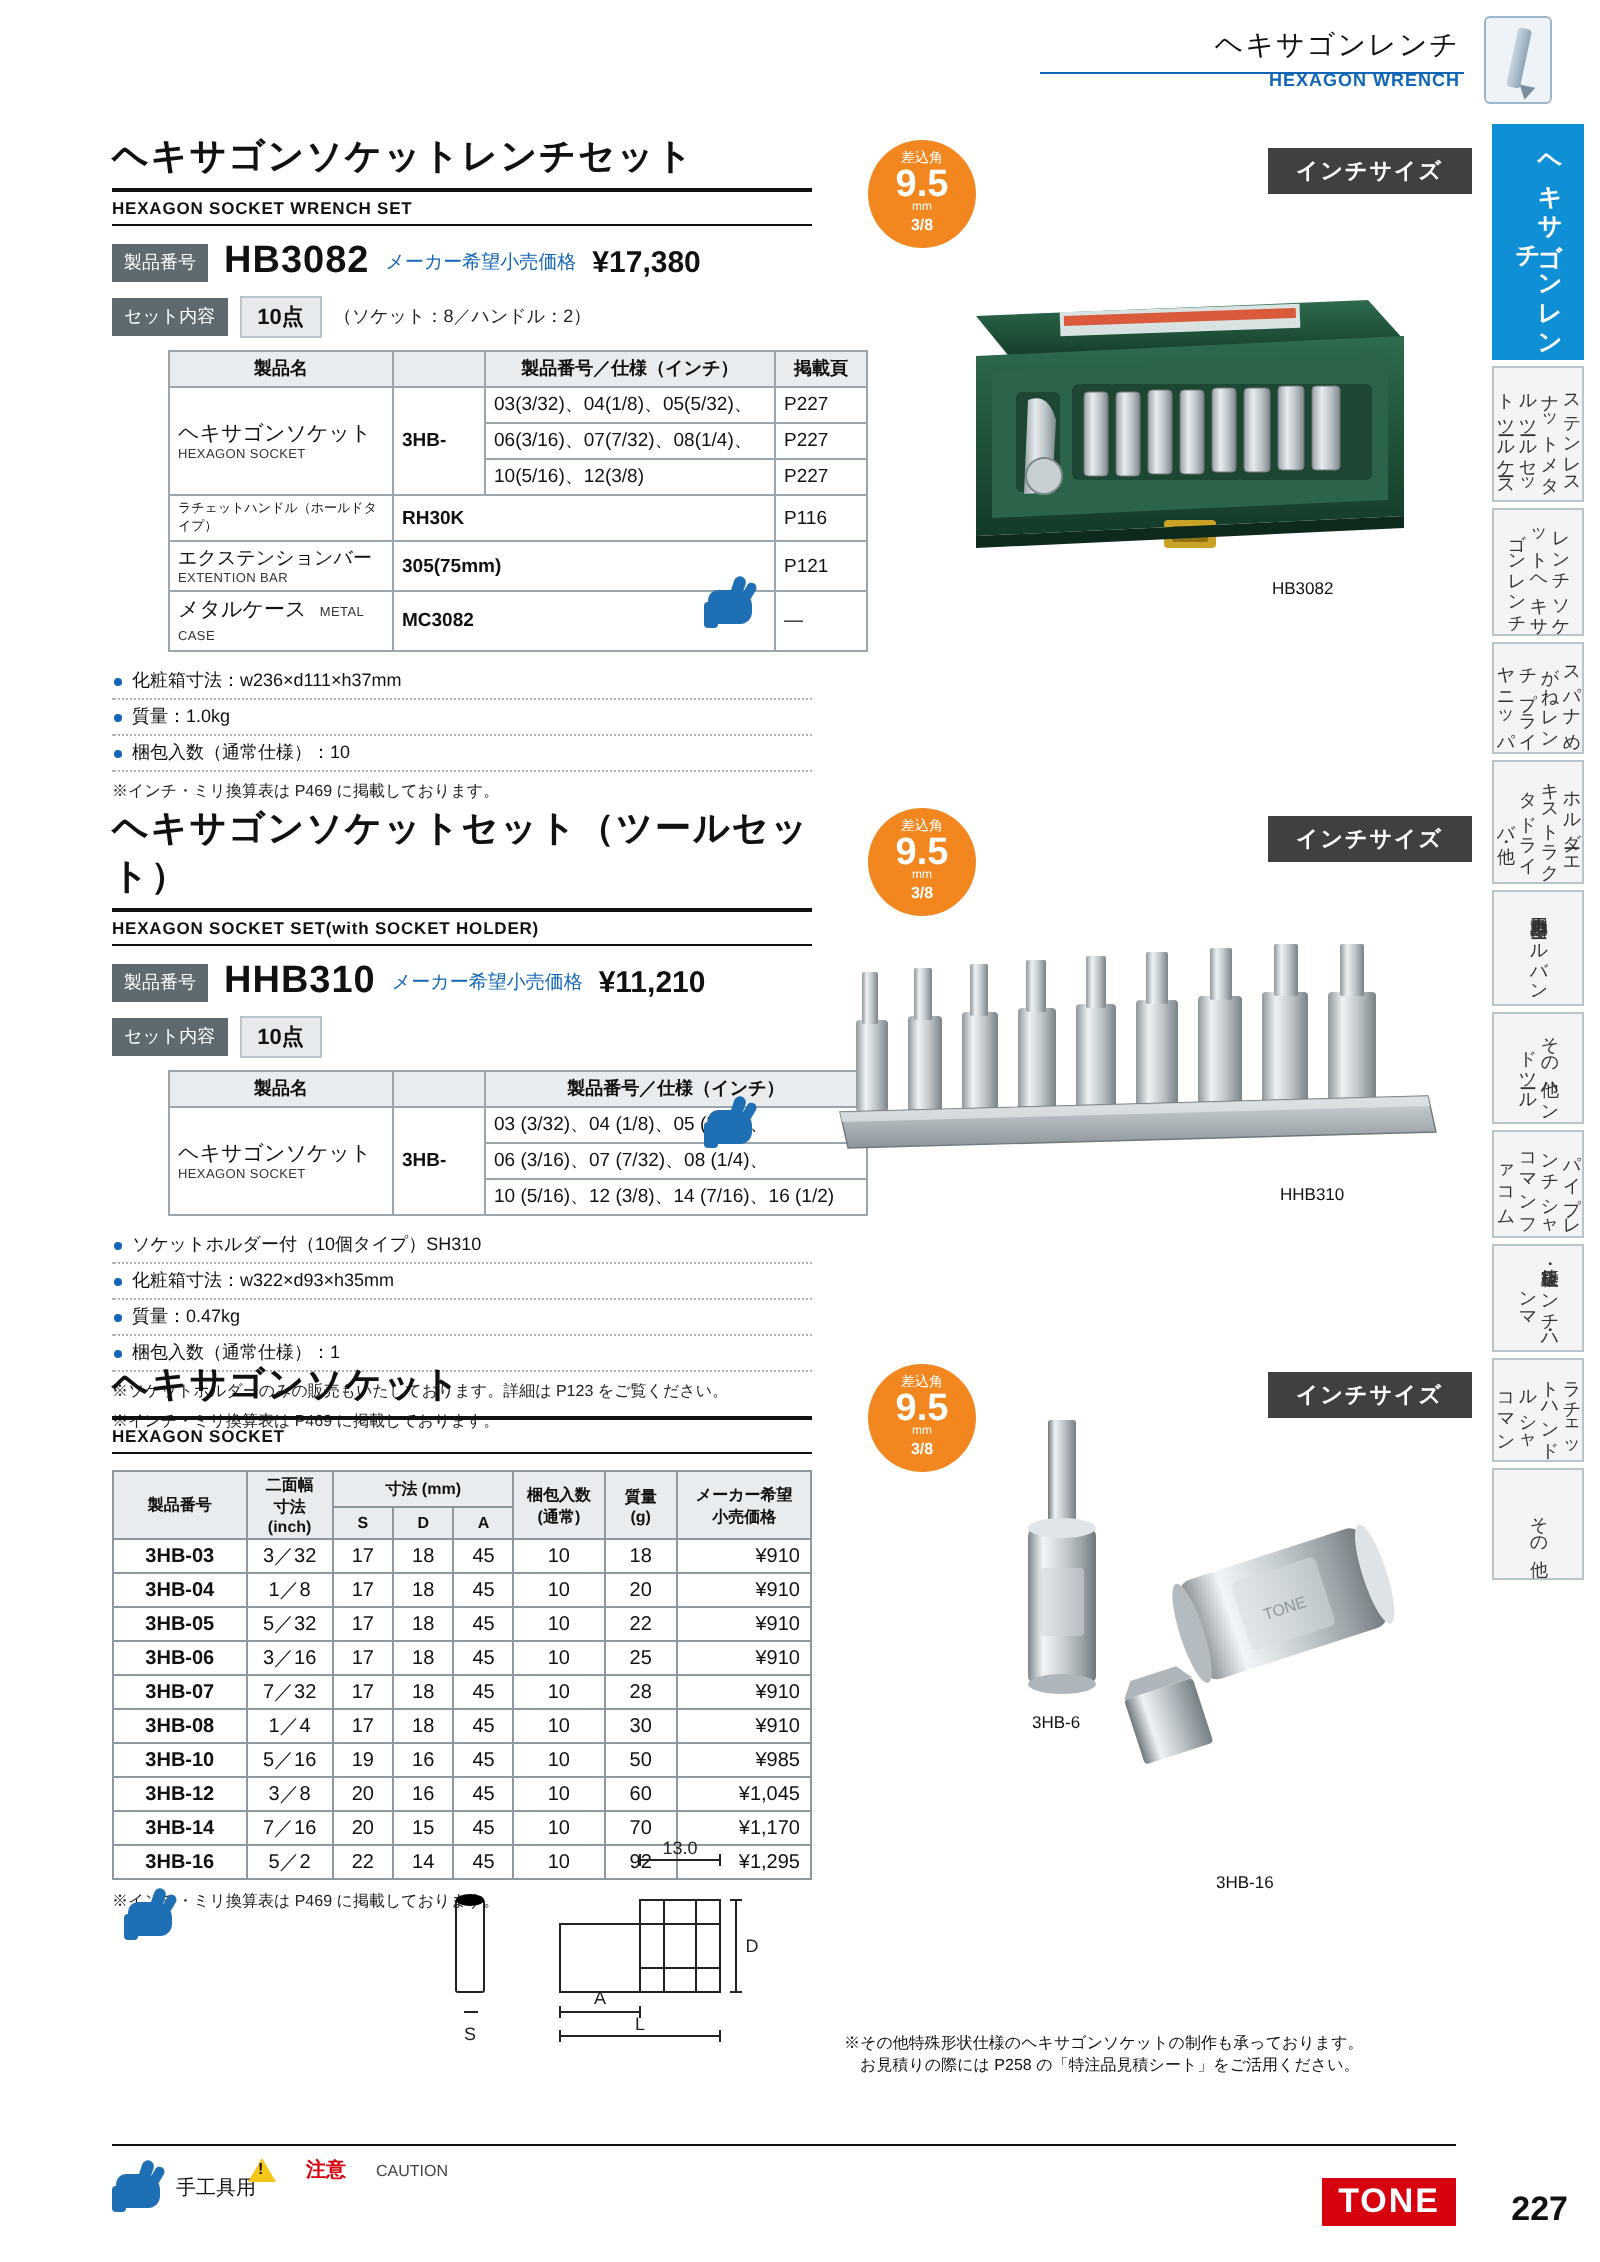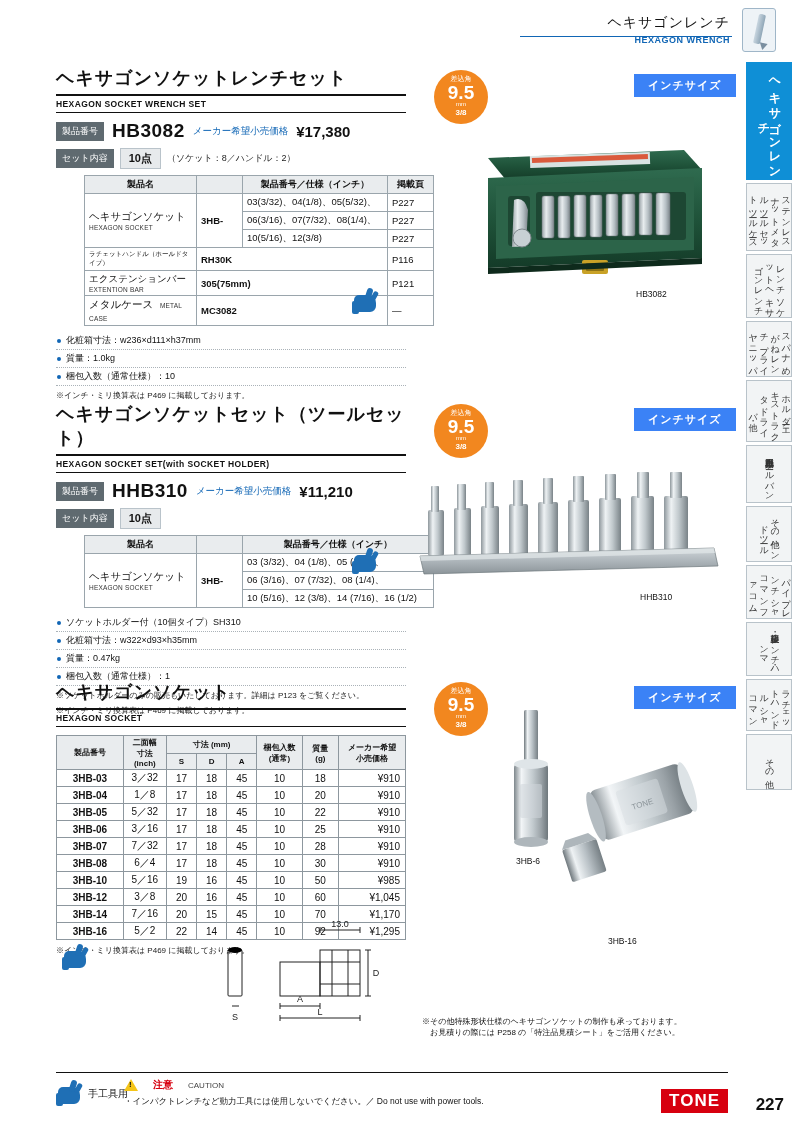--- a/index.html
+++ b/index.html
@@ -75,21 +75,21 @@
   .foot-note { font-size:8px; margin-top:4px; color:#222;}
 
   
   .hand { position:absolute; width:30px; height:28px; }
   .hand .palm { position:absolute; left:2px; top:7px; width:22px; height:17px; background:#1f6fb5; border-radius:5px 8px 6px 4px;}
   .hand .f1 { position:absolute; left:14px; top:0px; width:6px; height:12px; background:#1f6fb5; border-radius:3px; transform:rotate(18deg);}
   .hand .f2 { position:absolute; left:20px; top:3px; width:5px; height:10px; background:#1f6fb5; border-radius:3px; transform:rotate(30deg);}
   .hand .cuff { position:absolute; left:0px; top:13px; width:7px; height:13px; background:#1f6fb5; border-radius:2px;}
 
   
-  .inch-badge { display:inline-block; background:#3b82f6; color:#fff; font-size:11px; font-weight:bold;
+  .inch-badge { display:inline-block; background:#404040; color:#fff; font-size:11px; font-weight:bold;
       padding:4px 14px; letter-spacing:1px;}
 
   
   .drive { position:absolute; width:54px; height:54px; border-radius:50%; background:#f2871f; color:#fff; text-align:center;}
   .drive .t { font-size:7px; margin-top:4px; letter-spacing:0px;}
   .drive .n { font-size:19px; font-weight:bold; line-height:17px;}
   .drive .u { font-size:6px; line-height:7px;}
   .drive .f { font-size:8px; font-weight:bold; line-height:9px;}
 
   
@@ -490,21 +490,21 @@
         <td>7／32</td>
         <td>17</td>
         <td>18</td>
         <td>45</td>
         <td>10</td>
         <td>28</td>
         <td class="price">¥910</td>
       </tr>
       <tr>
         <td class="pn">3HB-08</td>
-        <td>6／4</td>
+        <td>1／4</td>
         <td>17</td>
         <td>18</td>
         <td>45</td>
         <td>10</td>
         <td>30</td>
         <td class="price">¥910</td>
       </tr>
       <tr>
         <td class="pn">3HB-10</td>
         <td>5／16</td>
@@ -664,19 +664,18 @@
       <div class="f2"></div>
   </div>
   <div class="tool-label">手工具用</div>
 
   <div style="position:absolute; left:124px; top:1078px;">
     <div style="display:flex; align-items:center; gap:15px;">
       <span class="warn-tri"></span>
       <span class="caution-title" style="color:#d7000f;">注意</span>
       <span class="caution-en">CAUTION</span>
     </div>
-    <div class="caution-body" style="margin-top:4px;">・インパクトレンチなど動力工具には使用しないでください。／ Do not use with power tools.</div>
   </div>
 
   <div class="tone">TONE</div>
   <div class="pageno">227</div>
 
 </div>
 
 </body></html>

